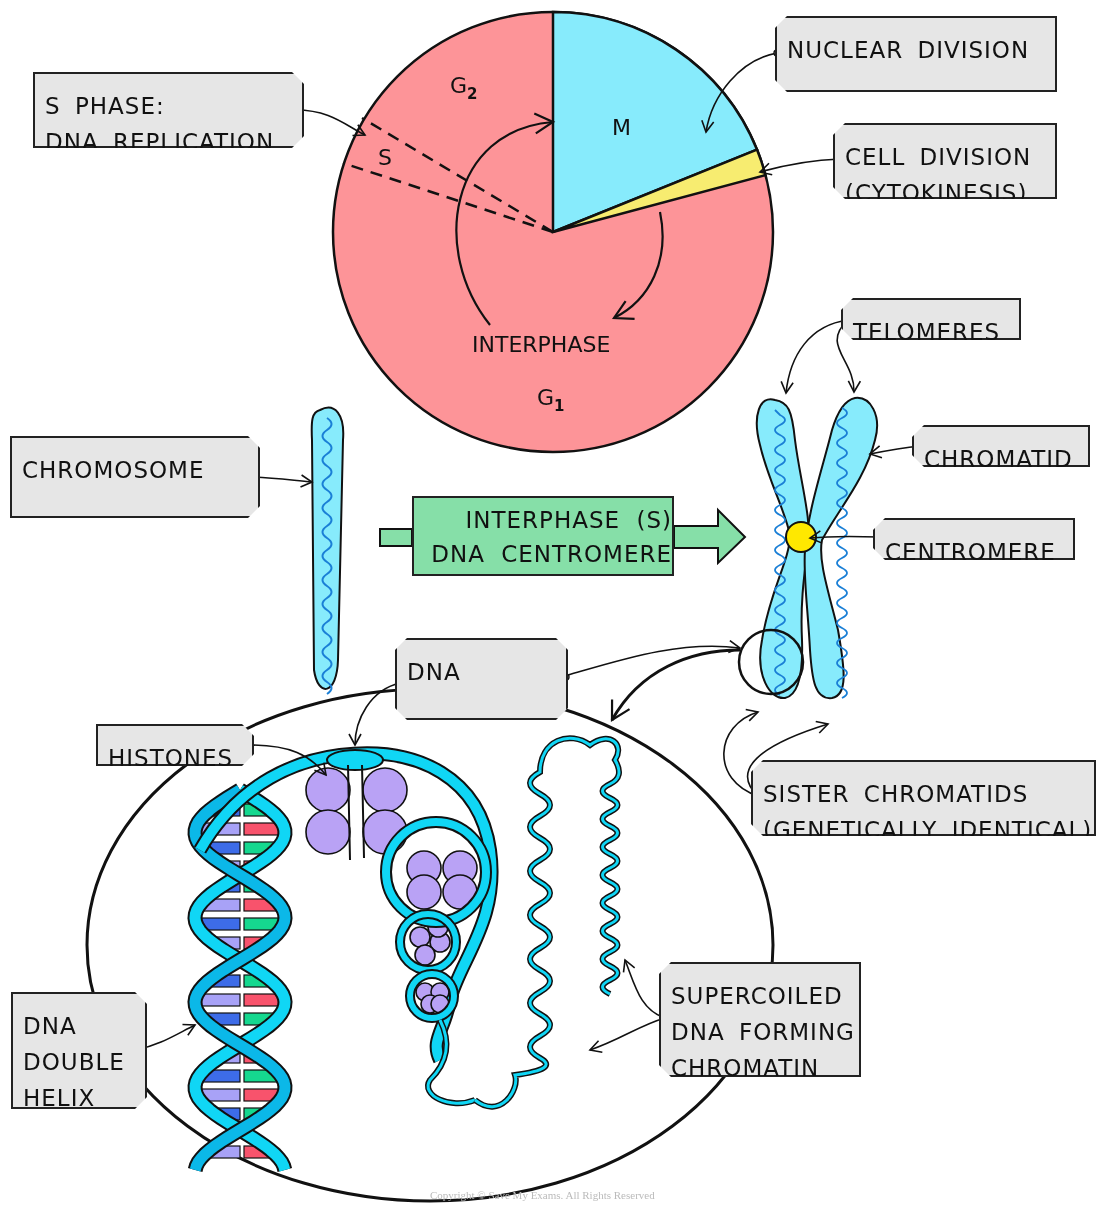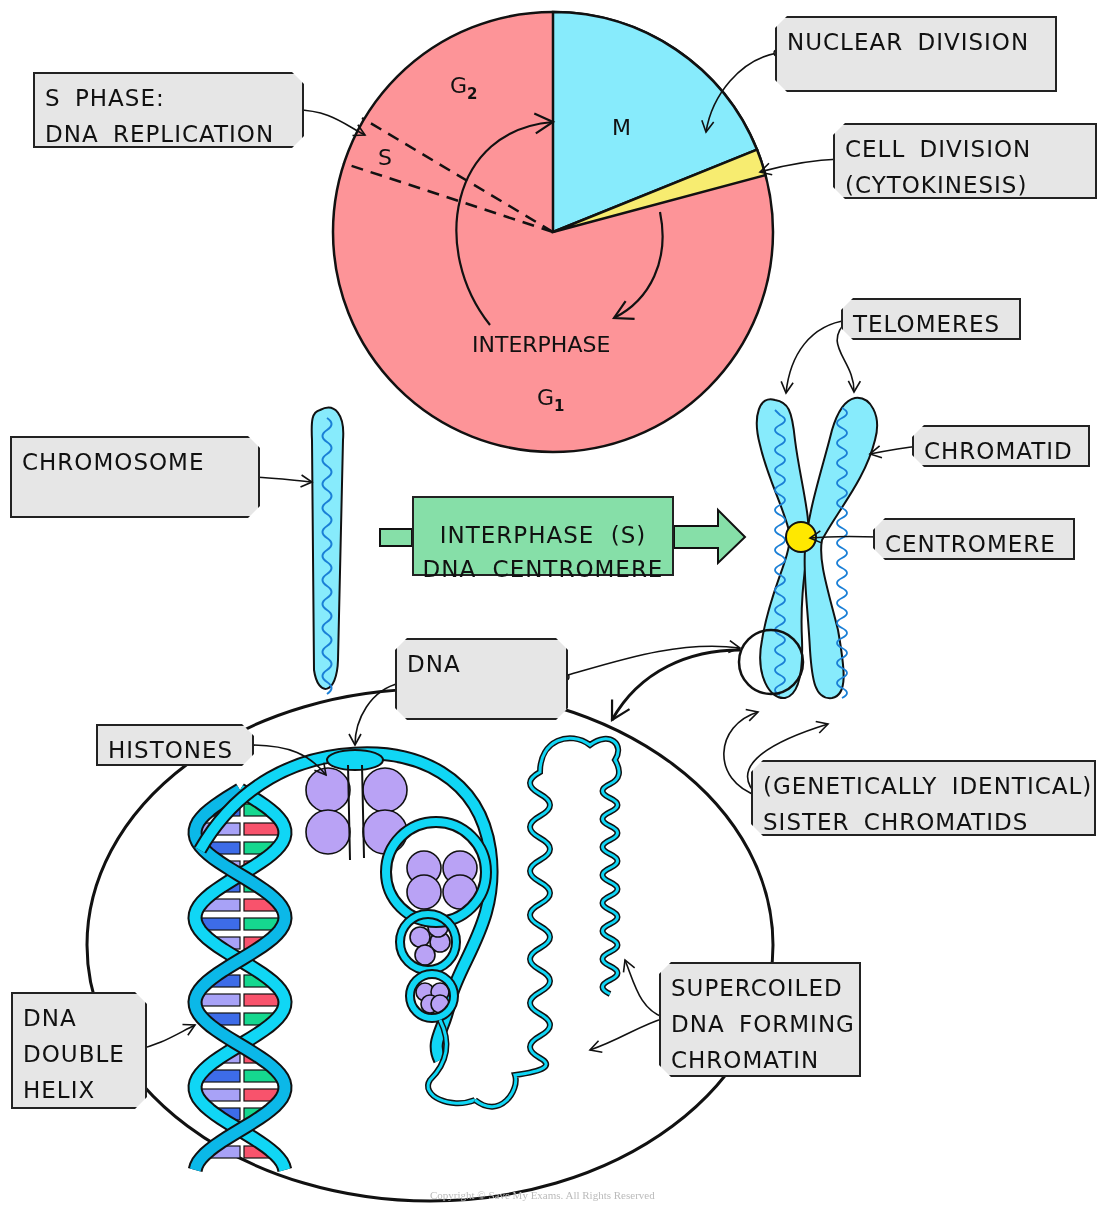--- a/index.html
+++ b/index.html
@@ -1,32 +1,32 @@
 <!DOCTYPE html>
 <html><head>
 <meta charset="utf-8">
 <style>
   html, body { margin: 0; padding: 0; background: #ffffff; }
   body { width: 1100px; height: 1211px; position: relative; overflow: hidden;
          font-family: "DejaVu Sans", sans-serif; }
   #stage { position: absolute; left: 0; top: 0; width: 1100px; height: 1211px; }
   .label { position: absolute; box-sizing: border-box; background: #e6e6e6;
            border: 2px solid #222; color: #111; font-size: 23px; line-height: 36px;
-           letter-spacing: 1px; padding: 6px 10px; white-space: nowrap; }
+           letter-spacing: 1px; padding: 14px 10px; white-space: nowrap; }
   .label span { display: block; word-spacing: 6px; }
   .clip-r { clip-path: polygon(0 0, calc(100% - 12px) 0, 100% 12px, 100% calc(100% - 12px), calc(100% - 12px) 100%, 0 100%); }
   .clip-l { clip-path: polygon(12px 0, 100% 0, 100% 100%, 12px 100%, 0 calc(100% - 12px), 0 12px); }
   .clip-lr { clip-path: polygon(12px 0, calc(100% - 12px) 0, 100% 12px, 100% calc(100% - 12px), calc(100% - 12px) 100%, 12px 100%, 0 calc(100% - 12px), 0 12px); }
   .svg-text { font-family: "DejaVu Sans", sans-serif; fill: #111; }
   .copyright { position: absolute; left: 430px; top: 1189px; font-size: 11px; color: #bbb;
                font-family: Liberation Serif, serif; }
   .green-box { position: absolute; left: 412px; top: 496px; width: 262px; height: 80px;
                background: #86dfa8; border: 2px solid #222; box-sizing: border-box;
-               font-size: 23px; line-height: 34px; text-align: center; color: #111;
-               letter-spacing: 1px; padding-top: 20px; }
+               font-size: 23px; line-height: 34px; text-align: right; color: #111;
+               letter-spacing: 1px; padding-top: 5px; }
   .green-box span { display: block; word-spacing: 8px; }
 </style>
 </head>
 <body>
 
 <svg id="stage" width="1100" height="1211" viewBox="0 0 1100 1211">
   <defs>
     <marker id="arr" markerWidth="14" markerHeight="14" refX="12" refY="7" orient="auto" markerUnits="userSpaceOnUse">
       <path d="M1,1 L12,7 L1,13" fill="none" stroke="#111" stroke-width="1.6"></path>
     </marker>
@@ -181,42 +181,42 @@
   </g>
 </svg>
 
 <div class="label clip-r" style="left:33px;top:72px;width:271px;height:76px;">
   <span>S PHASE:</span>
   <span>DNA REPLICATION</span>
 </div>
 <div class="label clip-l" style="left:775px;top:16px;width:282px;height:76px;">
   <span>NUCLEAR DIVISION</span>
 </div>
-<div class="label clip-l" style="left:833px;top:123px;width:264px;height:76px;">
+<div class="label clip-l" style="left:833px;top:123px;width:224px;height:76px;">
   <span>CELL DIVISION</span>
   <span>(CYTOKINESIS)</span>
 </div>
 <div class="label clip-l" style="left:841px;top:298px;width:180px;height:42px;">
   <span>TELOMERES</span>
 </div>
 <div class="label clip-l" style="left:912px;top:425px;width:178px;height:42px;">
   <span>CHROMATID</span>
 </div>
 <div class="label clip-l" style="left:873px;top:518px;width:202px;height:42px;">
   <span>CENTROMERE</span>
 </div>
 <div class="label clip-r" style="left:10px;top:436px;width:250px;height:82px;">
   <span>CHROMOSOME</span>
 </div>
 <div class="label clip-lr" style="left:395px;top:638px;width:173px;height:82px;">
   <span>DNA</span>
 </div>
 <div class="label clip-l" style="left:751px;top:760px;width:345px;height:76px;">
+  <span>SISTER CHROMATIDS</span>
   <span>(GENETICALLY IDENTICAL)</span>
-  <span>SISTER CHROMATIDS</span>
 </div>
 <div class="label clip-r" style="left:96px;top:724px;width:158px;height:42px;">
   <span>HISTONES</span>
 </div>
 <div class="label clip-r" style="left:11px;top:992px;width:136px;height:117px;">
   <span>DNA</span>
   <span>DOUBLE</span>
   <span>HELIX</span>
 </div>
 <div class="label clip-l" style="left:659px;top:962px;width:202px;height:115px;">

